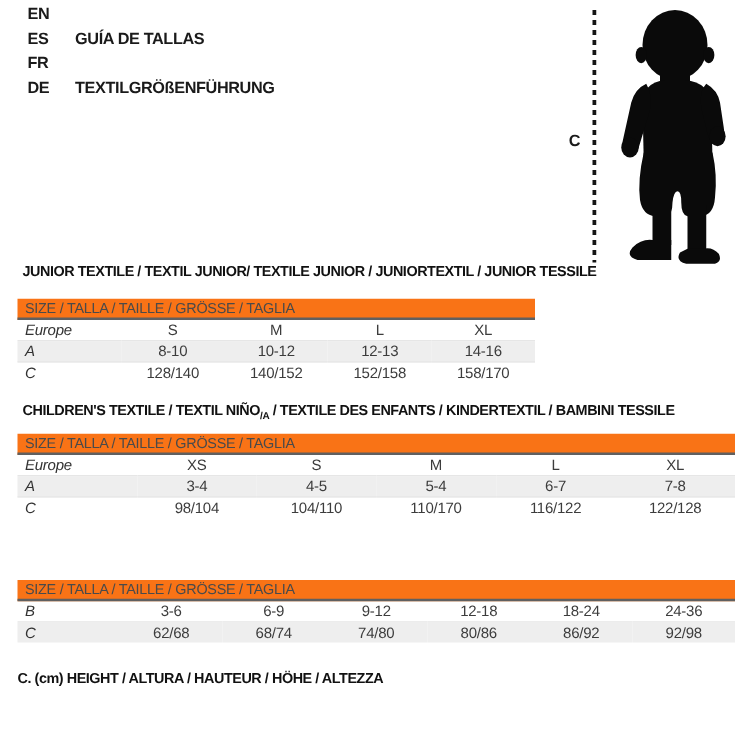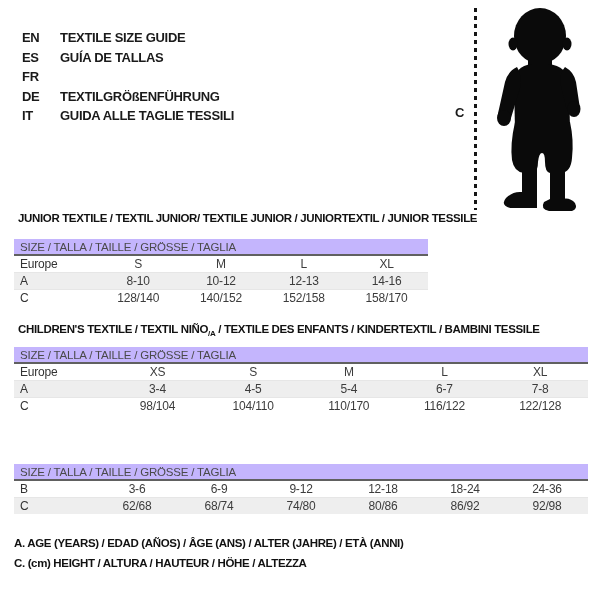--- a/index.html
+++ b/index.html
@@ -1,84 +1,79 @@
 <!DOCTYPE html>
 <html><head>
 <meta charset="utf-8">
 <style>
   html,body{margin:0;padding:0;background:#fff;}
   #page{
     position:relative;width:600px;height:600px;background:#ffffff;overflow:hidden;
     font-family:"Liberation Sans", sans-serif;color:#1a1a1a;
   }
   
-  .lang-list{position:absolute;left:22px;top:28px;}
+  .lang-list{position:absolute;left:22px;top:1px;}
   .lang-row{display:flex;height:19.5px;align-items:center;}
   .lang-code{width:38px;font-size:13px;font-weight:bold;letter-spacing:-0.3px;}
   .lang-title{font-size:13px;font-weight:bold;letter-spacing:-0.3px;}
   
   .dotline{
     position:absolute;left:474px;top:8px;width:3px;height:202px;
     background:repeating-linear-gradient(to bottom,#151515 0 4px,transparent 4px 8px);
   }
   .c-label{position:absolute;left:455px;top:105px;font-size:13px;font-weight:bold;}
   .silhouette{position:absolute;left:486px;top:4px;}
   
   .sec-title{
     position:absolute;left:18px;font-size:11.5px;font-weight:bold;
     letter-spacing:-0.35px;color:#111;white-space:nowrap;
   }
   .sec-title .subsize{font-size:8px;}
   .sec-title.twolines{white-space:normal;line-height:16px;width:575px;}
   .sizetable{position:absolute;left:14px;}
   .size-header{
-    height:15px;background:#c4b5fd;border-bottom:2px solid #606060;
+    height:15px;background:#f97316;border-bottom:2px solid #606060;
     font-size:11.5px;color:#4a4a4a;letter-spacing:-0.2px;
     padding-left:6px;display:flex;align-items:center;
   }
   table.tbl{width:100%;border-collapse:collapse;table-layout:fixed;}
   table.tbl td{
     height:16px;font-size:12px;color:#3c3c3c;text-align:center;
     padding:0;border-bottom:1px solid #e6e6e6;letter-spacing:-0.2px;
   }
   table.tbl tr:last-child td{border-bottom:none;}
-  table.tbl td.lbl{text-align:left;padding-left:6px;color:#333;}
+  table.tbl td.lbl{text-align:left;padding-left:6px;color:#333;font-style:italic;}
   table.tbl tr.stripe td{background:#eeeeee;}
   col.c-label{width:72px;}
   
   .footnotes{position:absolute;left:14px;top:533px;}
   .footnote{
     font-size:11.5px;font-weight:bold;letter-spacing:-0.35px;
     height:20px;line-height:20px;white-space:nowrap;color:#111;
   }
 </style>
 </head>
 <body>
 
 <div id="page">
 
   <div class="lang-list">
     <div class="lang-row">
       <span class="lang-code">EN</span>
-      <span class="lang-title">TEXTILE SIZE GUIDE</span>
     </div>
     <div class="lang-row">
       <span class="lang-code">ES</span>
       <span class="lang-title">GUÍA DE TALLAS</span>
     </div>
     <div class="lang-row">
       <span class="lang-code">FR</span>
     </div>
     <div class="lang-row">
       <span class="lang-code">DE</span>
       <span class="lang-title">TEXTILGRÖßENFÜHRUNG</span>
-    </div>
-    <div class="lang-row">
-      <span class="lang-code">IT</span>
-      <span class="lang-title">GUIDA ALLE TAGLIE TESSILI</span>
     </div>
   </div>
 
   <div class="dotline"></div>
   <div class="c-label">C</div>
   <svg class="silhouette" width="112" height="208" viewBox="0 0 112 208" fill="#0a0a0a" xmlns="http://www.w3.org/2000/svg">
     <ellipse cx="54" cy="32" rx="26" ry="28"></ellipse>
     <ellipse cx="27" cy="40" rx="4.5" ry="6.5"></ellipse>
     <ellipse cx="81" cy="40" rx="4.5" ry="6.5"></ellipse>
     <rect x="42" y="50" width="24" height="16"></rect>
@@ -205,17 +200,16 @@
         <td>74/80</td>
         <td>80/86</td>
         <td>86/92</td>
         <td>92/98</td>
       </tr>
     </tbody>
       </table>
   </div>
 
   <div class="footnotes">
-    <div class="footnote">A. AGE (YEARS) / EDAD (AÑOS) / ÂGE (ANS) / ALTER (JAHRE) / ETÀ (ANNI)</div>
     <div class="footnote">C. (cm) HEIGHT / ALTURA / HAUTEUR / HÖHE / ALTEZZA</div>
   </div>
 
 </div>
 
 </body></html>

